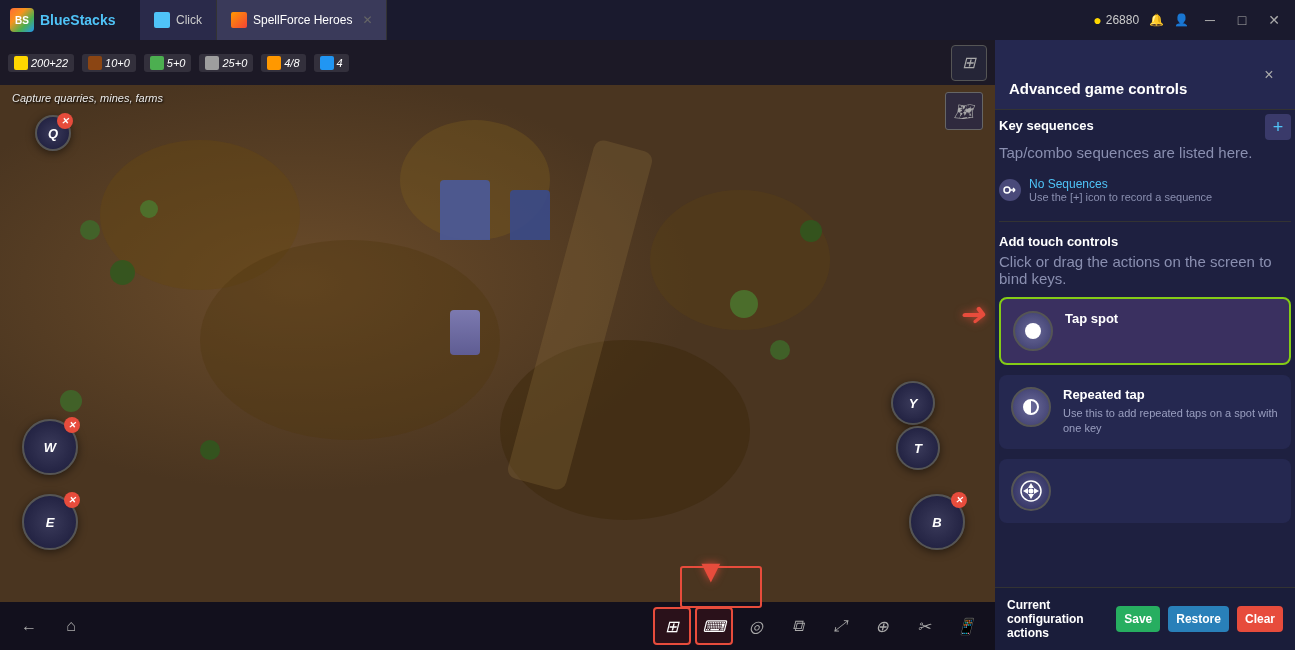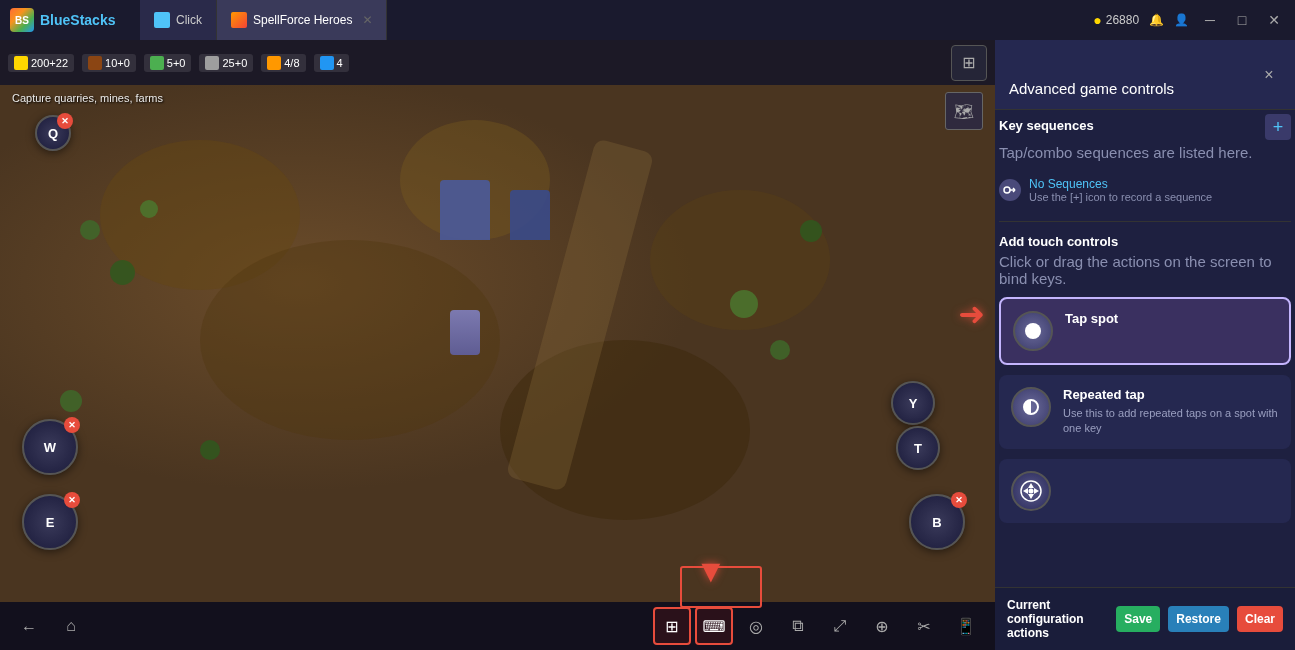--- a/index.html
+++ b/index.html
@@ -64,20 +64,21 @@
       display: flex;
       overflow: hidden;
     }
 
     
     .game-area {
       flex: 1;
       background: #4a3520;
       position: relative;
       overflow: hidden;
+      font-style: italic;
     }
     .game-bg {
       position: absolute; inset: 0;
       background: 
         radial-gradient(ellipse at 30% 40%, #6b4c2a 0%, #4a3520 40%),
         linear-gradient(180deg, #5a3a18 0%, #3d2a10 100%);
     }
     .game-top-bar {
       position: absolute; top: 0; left: 0; right: 0;
       height: 45px;
@@ -187,21 +188,21 @@
       background: #252850;
       padding: 12px 14px;
       display: flex;
       align-items: center;
       justify-content: space-between;
       border-bottom: 1px solid #333;
     }
     .panel-title {
       color: white;
       font-size: 15px;
-      font-weight: 400;
+      font-weight: 700;
       margin-top: 28px;
     }
     .panel-close {
       color: #aaa;
       cursor: pointer;
       font-size: 16px;
       width: 24px; height: 24px;
       display: flex; align-items: center; justify-content: center;
     }
     .panel-body { flex: 1; overflow-y: auto; padding: 4px; }
@@ -241,21 +242,21 @@
       padding: 12px;
       margin-bottom: 10px;
       display: flex;
       align-items: flex-start;
       gap: 12px;
       cursor: pointer;
       transition: background 0.2s;
     }
     .control-card.highlighted {
       background: #3a3060;
-      border: 2px solid #c4b5fd;
+      border: 2px solid #84cc16;
     }
     .control-card.normal {
       background: #252850;
     }
     .card-icon {
       width: 40px; height: 40px;
       border-radius: 50%;
       background: radial-gradient(circle, #6a6a9a, #3a3a6a);
       flex-shrink: 0;
       border: 2px solid #555;

